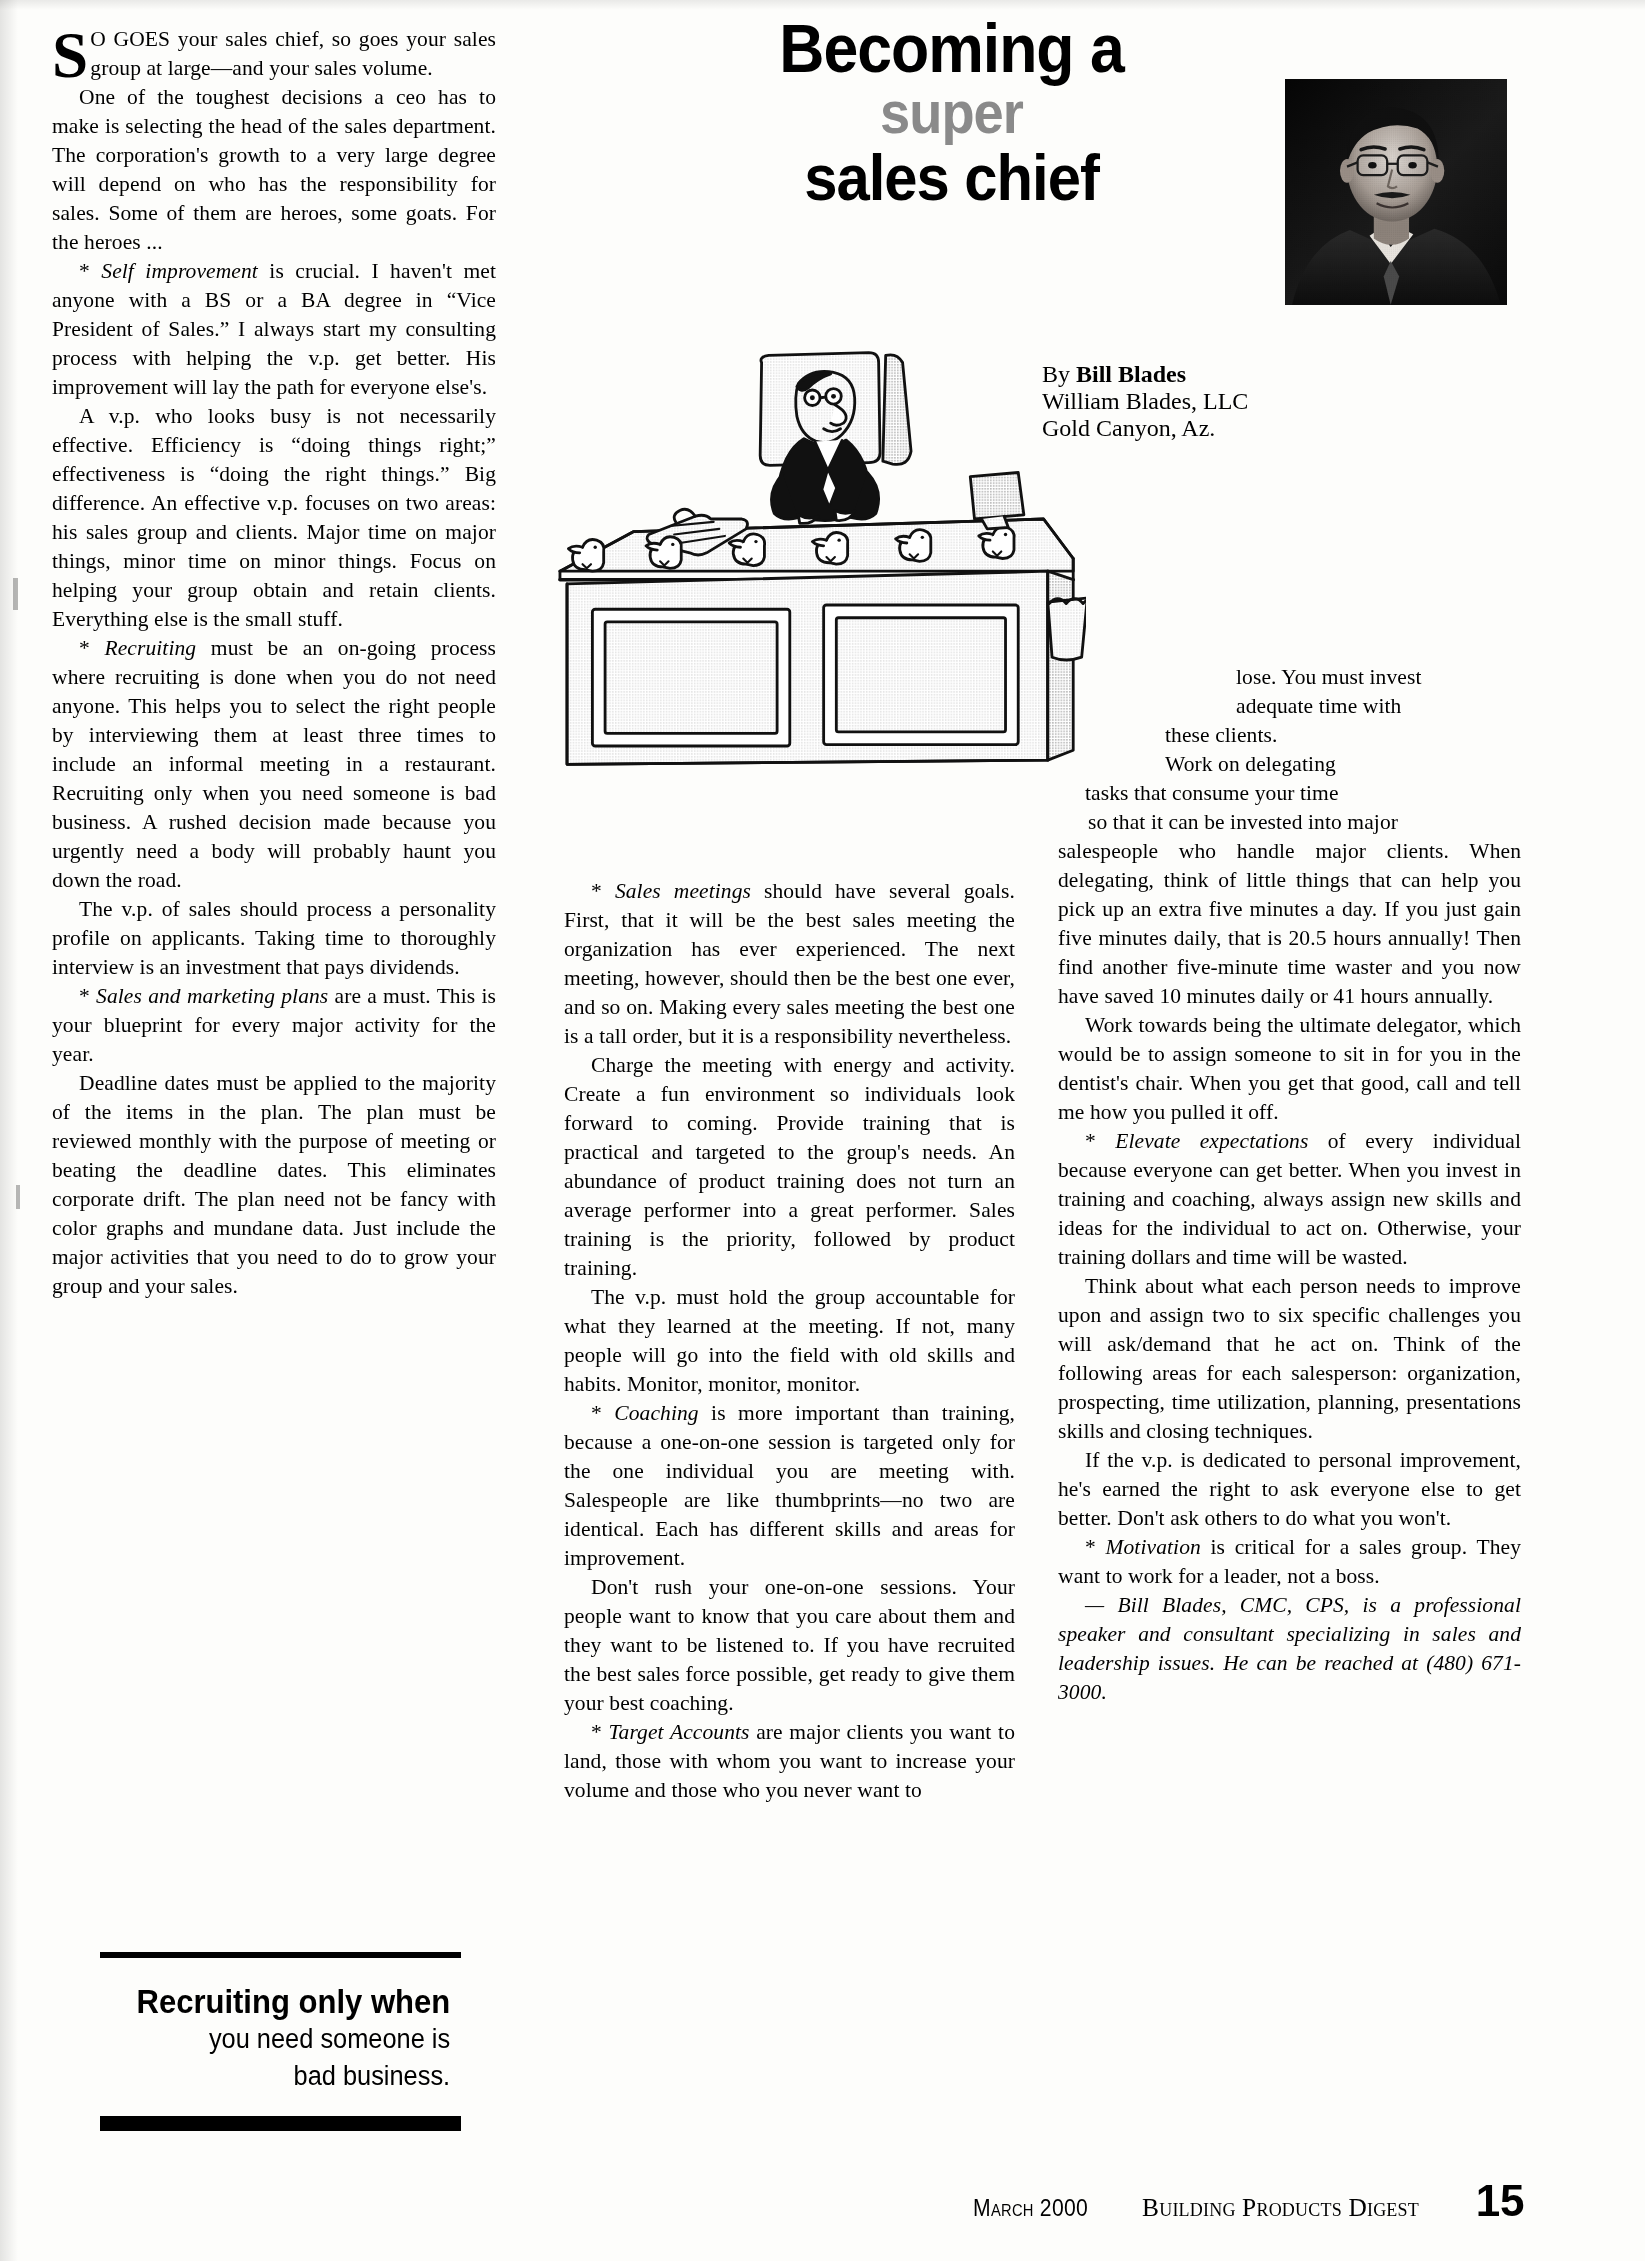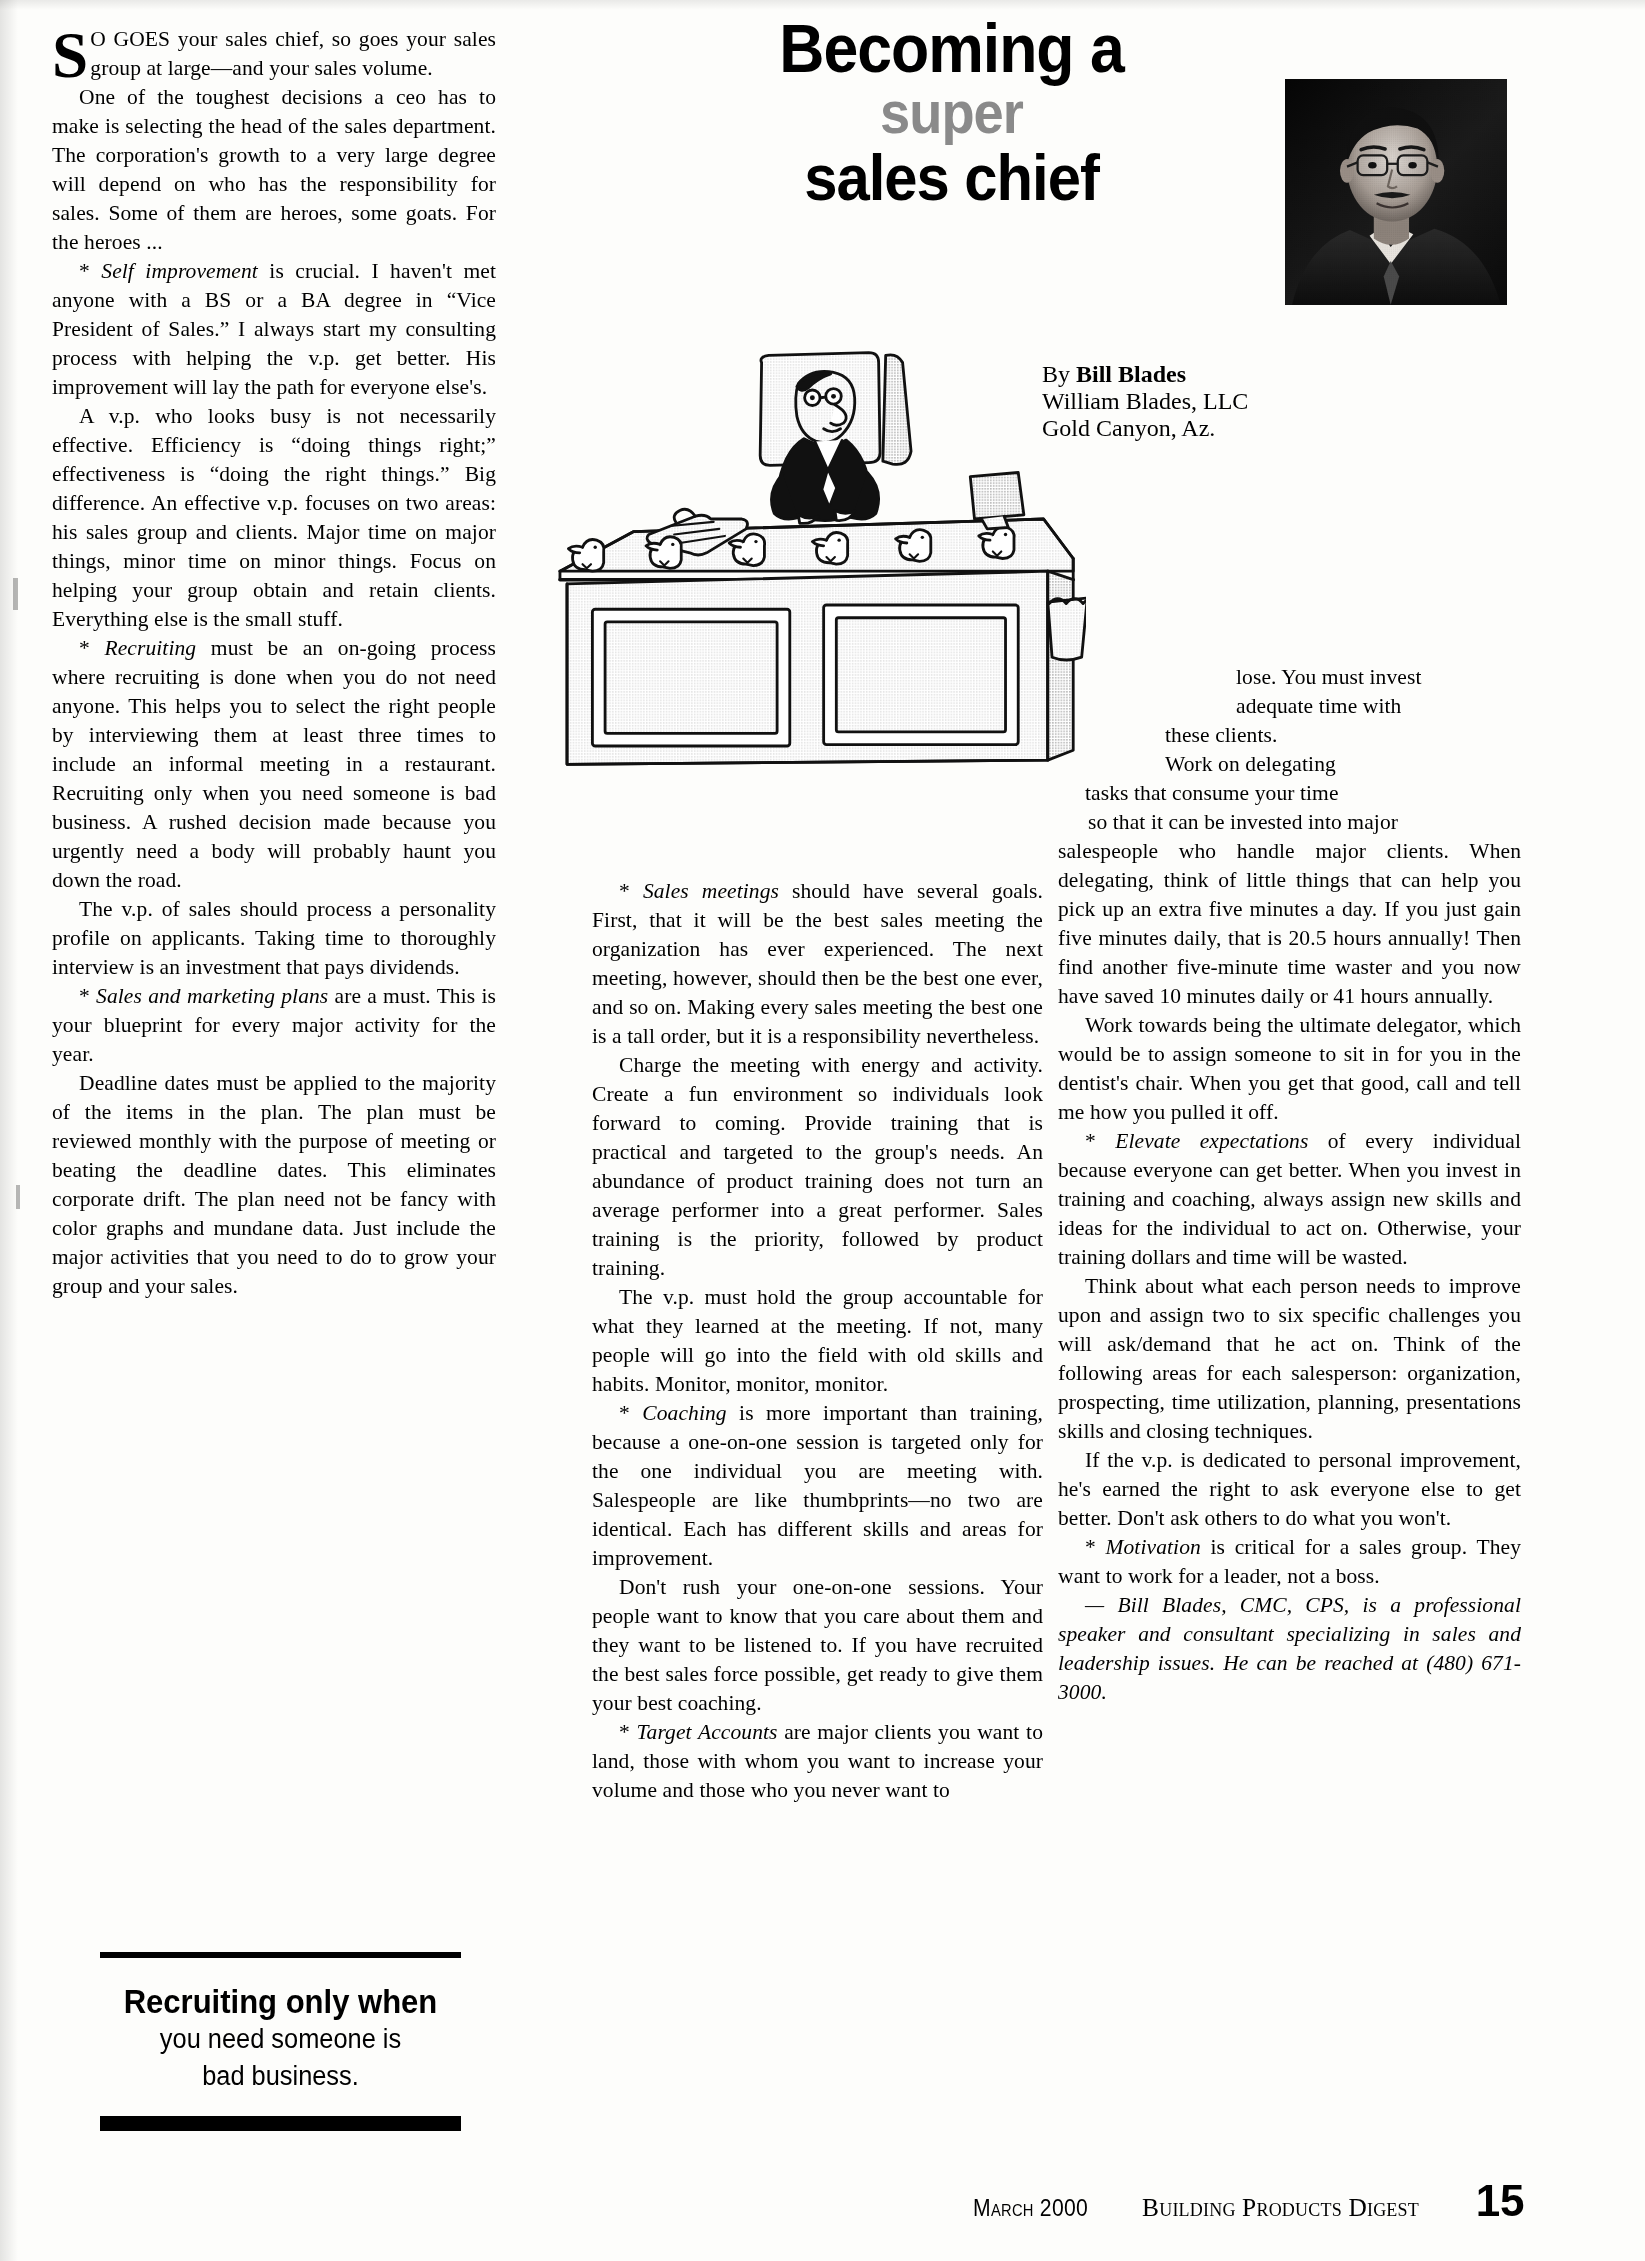--- a/index.html
+++ b/index.html
@@ -51,21 +51,21 @@
   }
   .col p { margin: 0; text-indent: 27px; }
   .col p.noindent { text-indent: 0; }
   .bullet-star { font-style: normal; }
   .run-in {
     font-weight: normal;
     font-style: italic;
   }
 
   #col1 { left: 52px;  top: 25.4px;  width: 444px; }
-  #col2 { left: 564px; top: 877px; width: 451px; margin-left: 28px; }
+  #col2 { left: 564px; top: 877px; width: 451px; }
   #col3 { left: 1058px; top: 663px; width: 463px; }
 
   
   #col3 .wrap-a { margin-left: 178px; width: 285px; text-align: justify;}
   #col3 .wrap-b { margin-left: 107px; width: 355px; text-align: justify;}
   #col3 .wrap-c { margin-left: 27px;  width: 403px; text-align: justify;}
   #col3 .wrap-d { margin-left: 30px;  width: 433px; text-align: justify;}
 
   
   .dropcap {
@@ -143,21 +143,21 @@
     height: 423px;
   }
   .cartoon svg { display:block; width: 100%; height: 100%; }
 
   
   .pullquote {
     position: absolute;
     left: 100px;
     top: 1952px;
     width: 361px;
-    text-align: center;
+    text-align: right;
     font-family: "Liberation Sans", "DejaVu Sans", sans-serif;
   }
   .pq-rule-top {
     height: 6.3px;
     background: #000;
     margin-bottom: 24px;
   }
   .pq-rule-bottom {
     height: 15px;
     background: #000;

